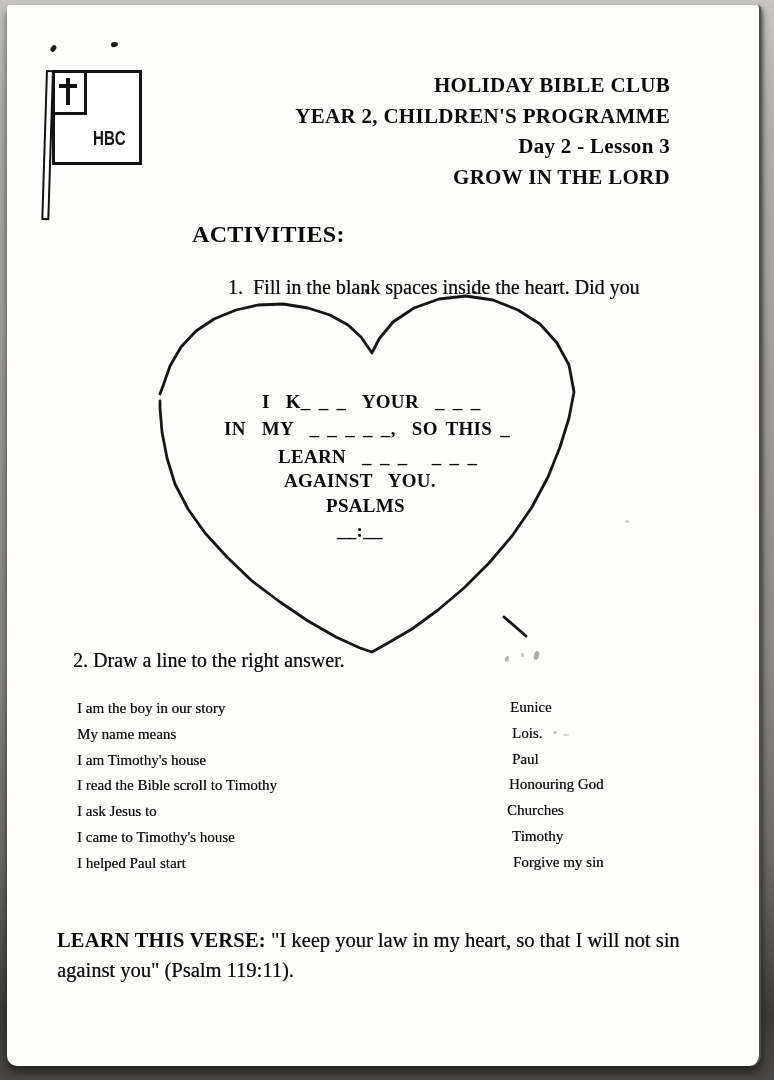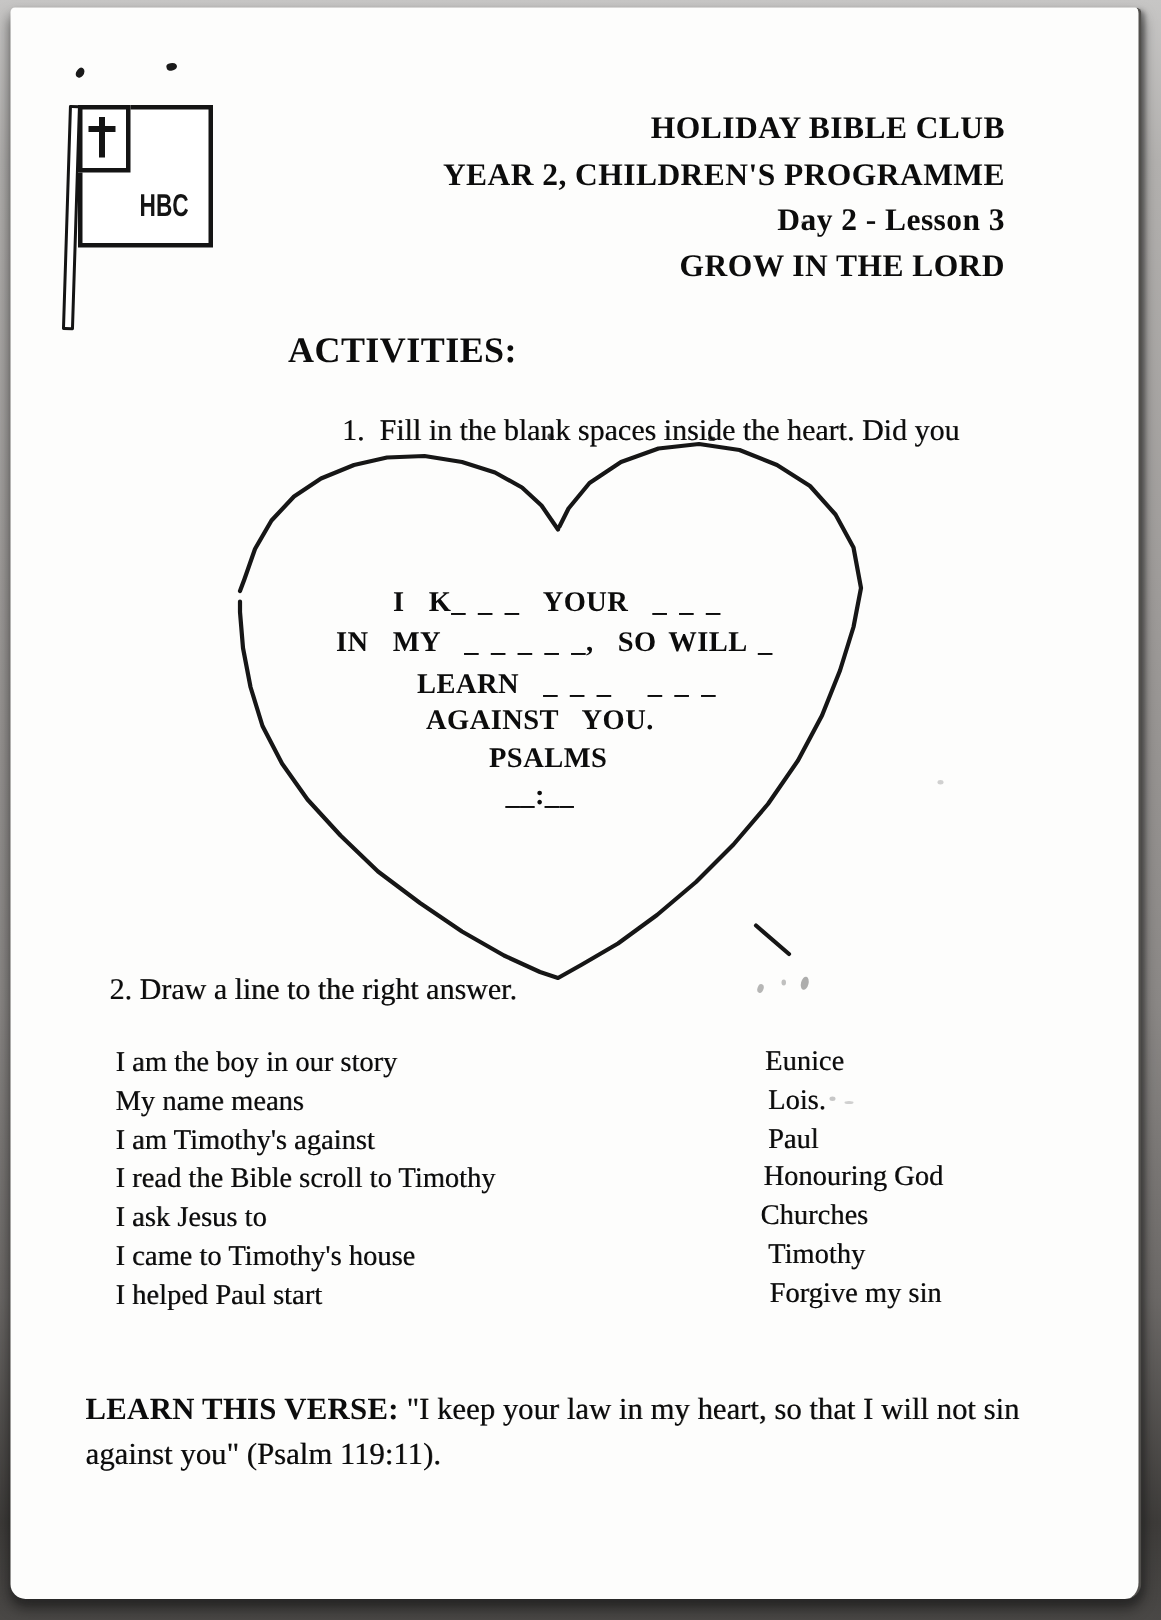--- a/index.html
+++ b/index.html
@@ -29,21 +29,21 @@
   .header .h-line{line-height:30.7px;font-size:21px;white-space:pre;}
   
   .act-head{left:192px;top:221px;font-weight:bold;font-size:24px;letter-spacing:.3px;}
   .act-l1{left:228px;top:245px;font-size:20px;margin-top:31px;}
   .act-l2{left:190px;top:271px;font-size:20px;}
   
   .heart-svg{position:absolute;left:150px;top:285px;}
   .heart-line{position:absolute;font-weight:bold;font-size:19px;word-spacing:3px;letter-spacing:.3px;}
   
   .act2{left:73px;top:649px;font-size:20px;font-family:Liberation Serif, serif;}
-  .col{position:absolute;font-size:19px;line-height:25.8px;}
+  .col{position:absolute;font-size:15px;line-height:25.8px;}
   .col div{white-space:pre;}
   .col-left{left:77px;top:696px;}
   .col-right{left:507px;top:695px;}
   .col-right div:nth-of-type(1){margin-left:3px;}
   .col-right div:nth-of-type(2){margin-left:5px;}
   .col-right div:nth-of-type(3){margin-left:5px;}
   .col-right div:nth-of-type(4){margin-left:2px;}
   .col-right div:nth-of-type(5){margin-left:0px;}
   .col-right div:nth-of-type(6){margin-left:5px;}
   .col-right div:nth-of-type(7){margin-left:6px;}
@@ -108,32 +108,32 @@
 
     <svg class="heart-svg" width="440" height="378" viewBox="0 0 440 378">
       <path d="M 222 68 L 211 52 L 198 40 L 180 30 L 158 23 L 133 19 L 108 20 L 86 25 L 64 34 L 46 46 L 31 62 L 20 81 L 13 101 L 10 109
                M 10 116 L 10 123 L 12 147 L 17 173 L 25 199 L 38 224 L 55 248 L 77 272 L 102 296 L 130 317 L 158 336 L 186 352 L 210 363 L 222 367
                L 238 358 L 262 344 L 288 325 L 314 303 L 339 278 L 362 251 L 382 222 L 398 192 L 410 162 L 419 133 L 424 107 L 419 80 L 407 58
                L 390 39 L 368 25 L 343 15 L 316 11 L 289 14 L 264 23 L 243 37 L 229 54 L 223 66
                M 354 332 L 376 351" fill="none" stroke="#161616" stroke-width="2.8" stroke-linecap="round" stroke-linejoin="round"></path>
     </svg>
 
     <div class="abs heart-line" style="left:262px;top:391px;">I  K_ _ _  YOUR  _ _ _</div>
-    <div class="abs heart-line" style="left:224px;top:418px;">IN  MY  _ _ _ _ _,  SO WILL _</div>
+    <div class="abs heart-line" style="left:224px;top:418px;">IN  MY  _ _ _ _ _,  SO THIS _</div>
     <div class="abs heart-line" style="left:278px;top:446px;">LEARN  _ _ _   _ _ _</div>
     <div class="abs heart-line" style="left:284px;top:470px;">AGAINST  YOU.</div>
     <div class="abs heart-line" style="left:326px;top:495px;">PSALMS</div>
     <div class="abs heart-line" style="left:337px;top:520px;">__:__</div>
 
     <div class="abs act2 thick">2. Draw a line to the right answer.</div>
 
     <div class="col col-left thick">
       <div>I am the boy in our story</div>
       <div>My name means</div>
-      <div>I am Timothy's against</div>
+      <div>I am Timothy's house</div>
       <div>I read the Bible scroll to Timothy</div>
       <div>I ask Jesus to</div>
       <div>I came to Timothy's house</div>
       <div>I helped Paul start</div>
     </div>
     <div class="col col-right thick">
       <div>Eunice</div>
       <div>Lois.</div>
       <div>Paul</div>
       <div>Honouring God</div>

